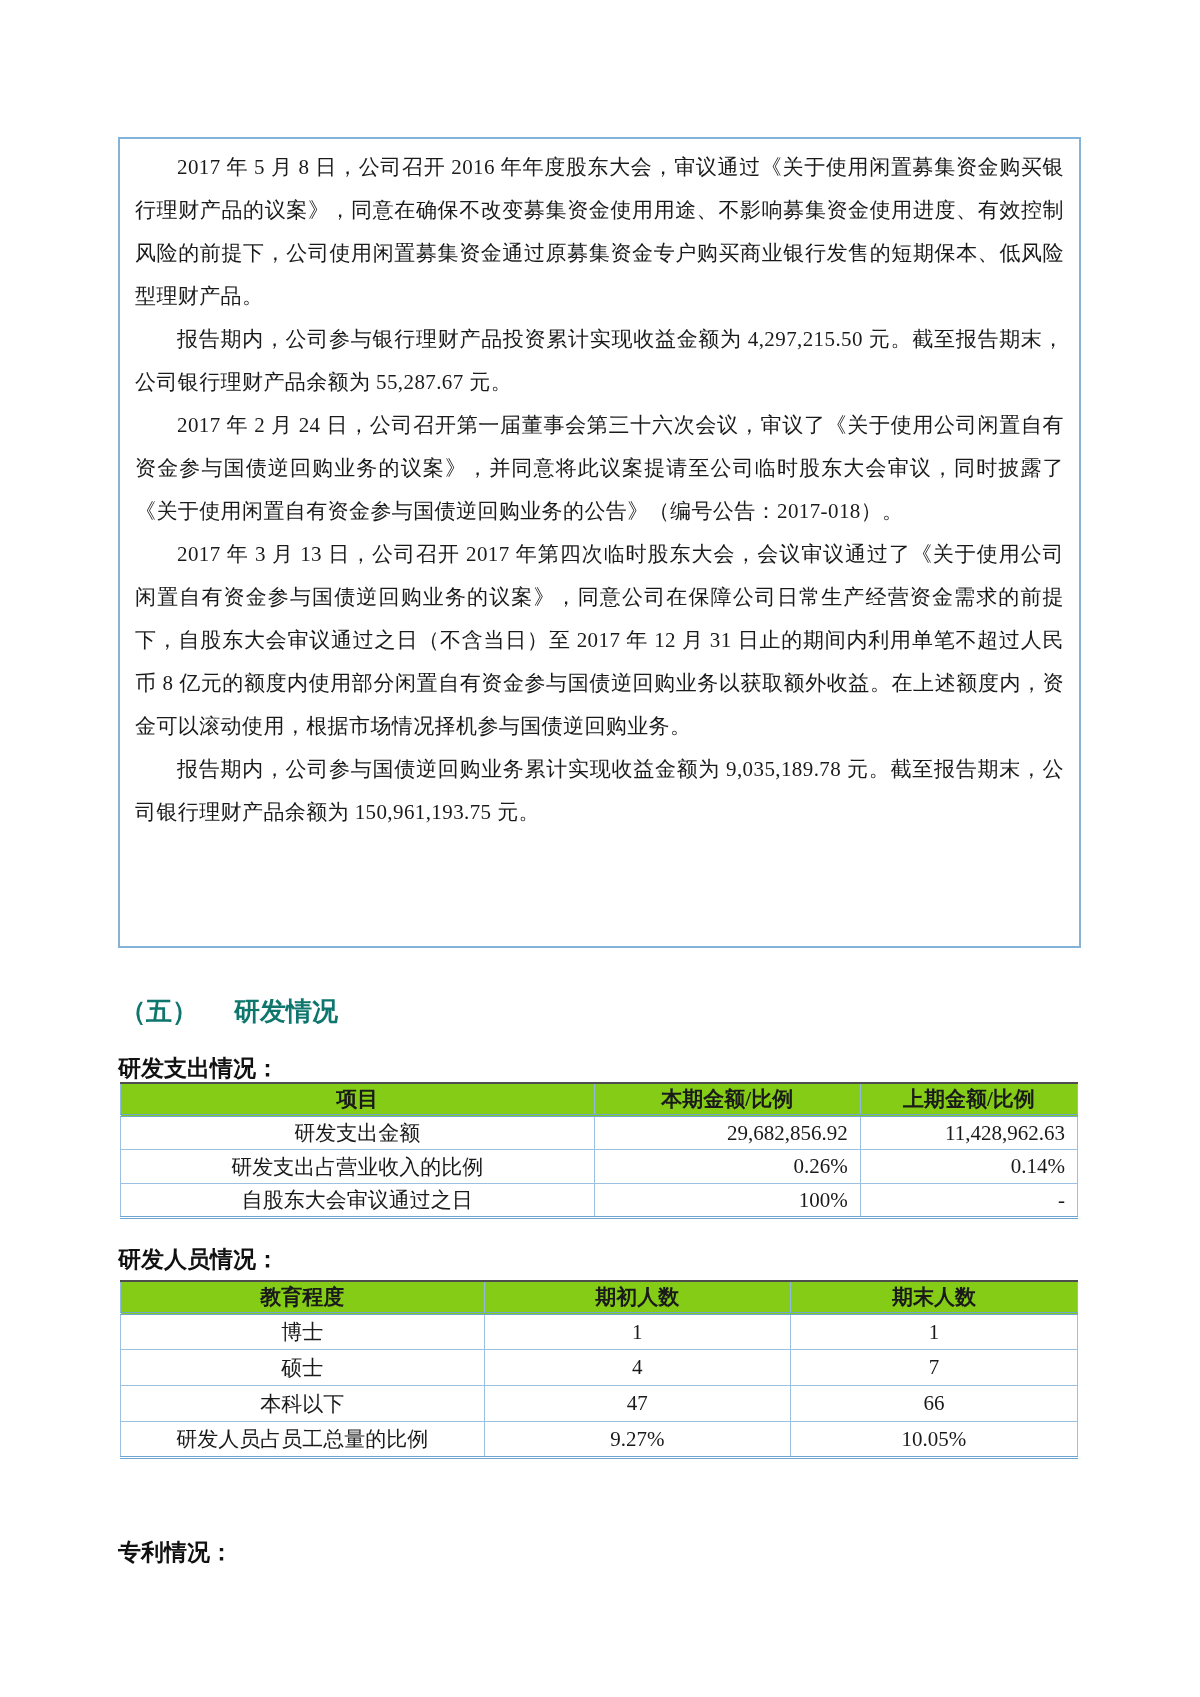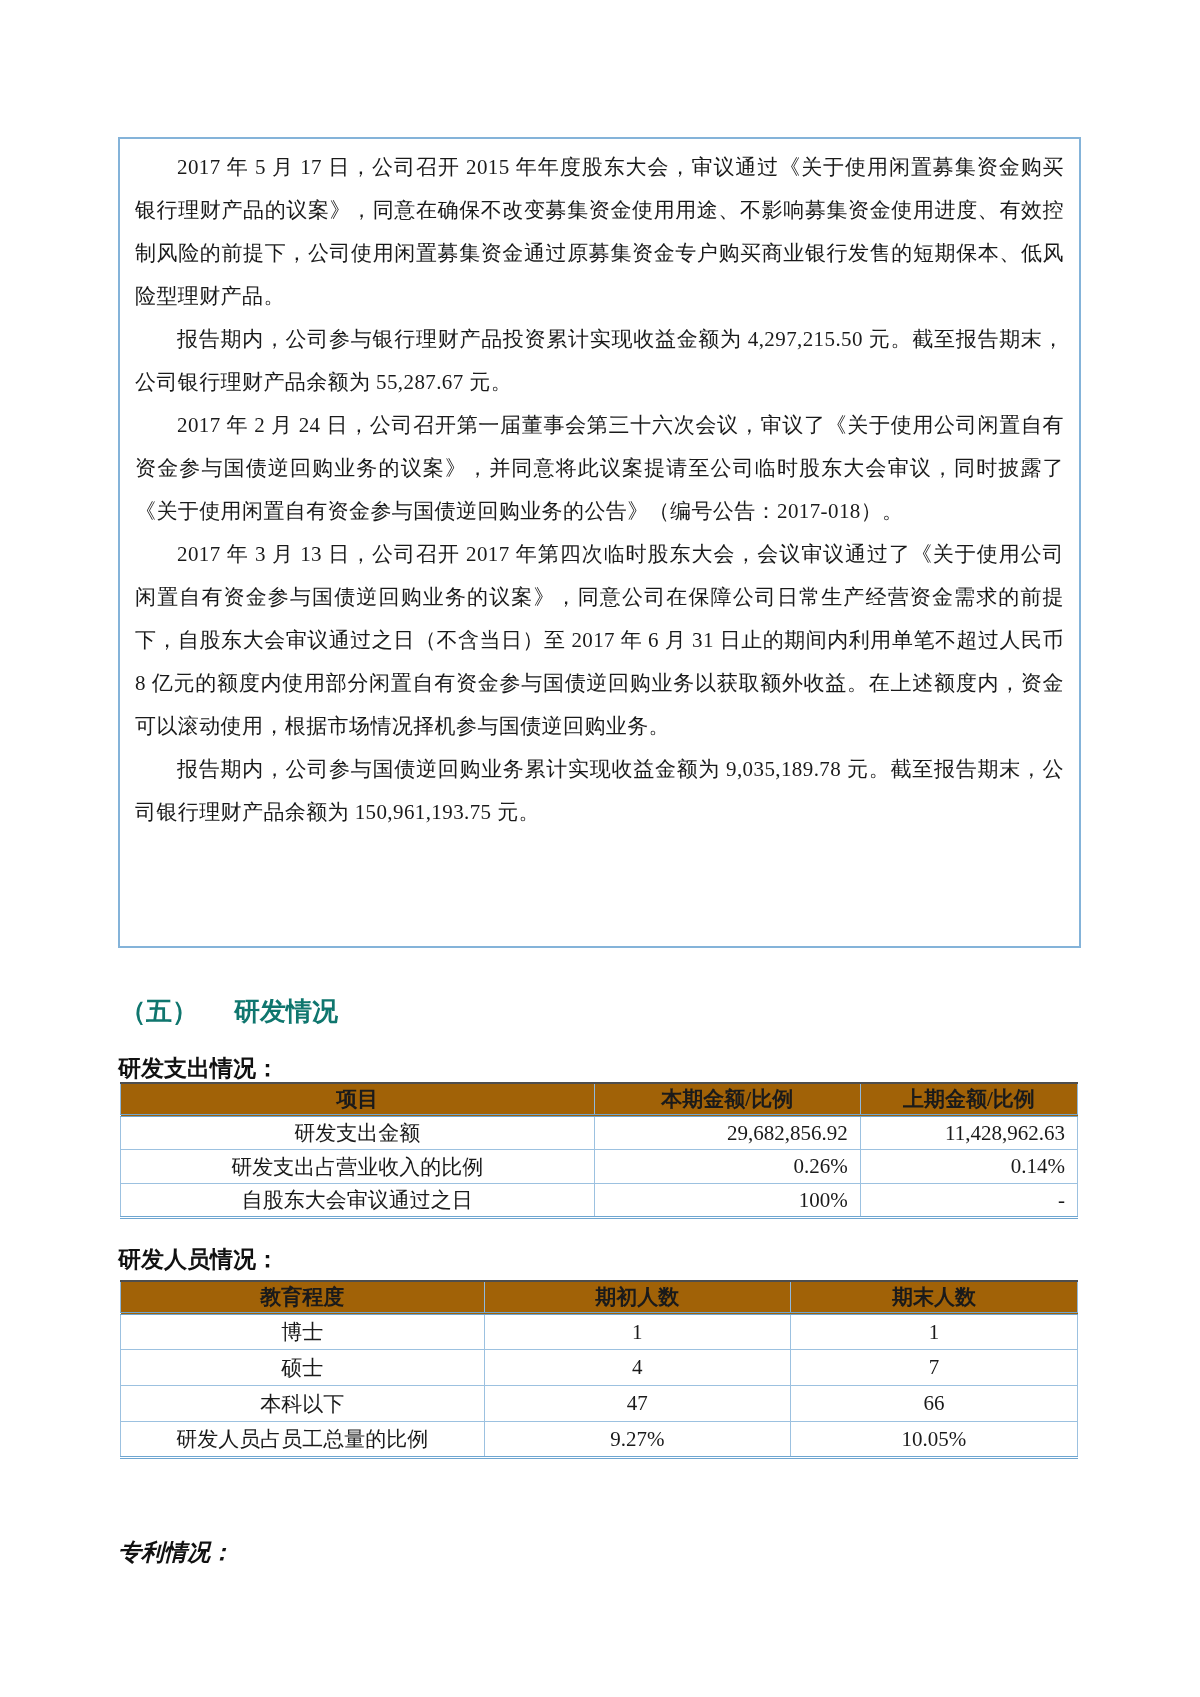--- a/index.html
+++ b/index.html
@@ -56,37 +56,37 @@
   
   .table-label {
     position: absolute;
     left: 118px;
     font-size: 23px;
     font-weight: bold;
     color: #111;
   }
   #label-rd-expense { top: 1053px; }
   #label-rd-personnel { top: 1244px; }
-  #label-patent { top: 1537px; font-style: italic; }
+  #label-patent { top: 1537px; }
   
   table.data-table {
     position: absolute;
     left: 120px;
     width: 958px;
     border-collapse: collapse;
     table-layout: fixed;
     font-size: 21px;
     border-top: 2px solid #4e4e4e;
     border-bottom: 3px double #6fa6d1;
     background: #ffffff;
   }
   #table-rd-expense { top: 1082px; }
   #table-rd-personnel { top: 1280px; }
   table.data-table th {
-    background: #a16207;
+    background: #84cc16;
     font-weight: bold;
     border: 1px solid #8fb9de;
     border-bottom: 3px double #6fa6d1;
     height: 30px;
     padding: 0 10px;
     text-align: center;
     font-size: 21px;
   }
   table.data-table td {
     border: 1px solid #9cc1e0;
@@ -99,24 +99,24 @@
   table.data-table td:nth-child(2),
   table.data-table td:nth-child(3) { text-align: right; }
 </style>
 </head>
 <body>
 
 <div class="page">
 
   <section class="text-box">
     <div>
-        <p>2017 年 5 月 17 日，公司召开 2015 年年度股东大会，审议通过《关于使用闲置募集资金购买银行理财产品的议案》，同意在确保不改变募集资金使用用途、不影响募集资金使用进度、有效控制风险的前提下，公司使用闲置募集资金通过原募集资金专户购买商业银行发售的短期保本、低风险型理财产品。</p>
+        <p>2017 年 5 月 8 日，公司召开 2016 年年度股东大会，审议通过《关于使用闲置募集资金购买银行理财产品的议案》，同意在确保不改变募集资金使用用途、不影响募集资金使用进度、有效控制风险的前提下，公司使用闲置募集资金通过原募集资金专户购买商业银行发售的短期保本、低风险型理财产品。</p>
         <p>报告期内，公司参与银行理财产品投资累计实现收益金额为 4,297,215.50 元。截至报告期末，公司银行理财产品余额为 55,287.67 元。</p>
         <p>2017 年 2 月 24 日，公司召开第一届董事会第三十六次会议，审议了《关于使用公司闲置自有资金参与国债逆回购业务的议案》，并同意将此议案提请至公司临时股东大会审议，同时披露了《关于使用闲置自有资金参与国债逆回购业务的公告》（编号公告：2017-018）。</p>
-        <p>2017 年 3 月 13 日，公司召开 2017 年第四次临时股东大会，会议审议通过了《关于使用公司闲置自有资金参与国债逆回购业务的议案》，同意公司在保障公司日常生产经营资金需求的前提下，自股东大会审议通过之日（不含当日）至 2017 年 6 月 31 日止的期间内利用单笔不超过人民币 8 亿元的额度内使用部分闲置自有资金参与国债逆回购业务以获取额外收益。在上述额度内，资金可以滚动使用，根据市场情况择机参与国债逆回购业务。</p>
+        <p>2017 年 3 月 13 日，公司召开 2017 年第四次临时股东大会，会议审议通过了《关于使用公司闲置自有资金参与国债逆回购业务的议案》，同意公司在保障公司日常生产经营资金需求的前提下，自股东大会审议通过之日（不含当日）至 2017 年 12 月 31 日止的期间内利用单笔不超过人民币 8 亿元的额度内使用部分闲置自有资金参与国债逆回购业务以获取额外收益。在上述额度内，资金可以滚动使用，根据市场情况择机参与国债逆回购业务。</p>
         <p>报告期内，公司参与国债逆回购业务累计实现收益金额为 9,035,189.78 元。截至报告期末，公司银行理财产品余额为 150,961,193.75 元。</p>
       </div>
   </section>
 
   <h2 class="section-heading">
     <span class="num">（五）</span><span class="title">研发情况</span>
   </h2>
 
   <div class="table-label" id="label-rd-expense">研发支出情况：</div>
 

